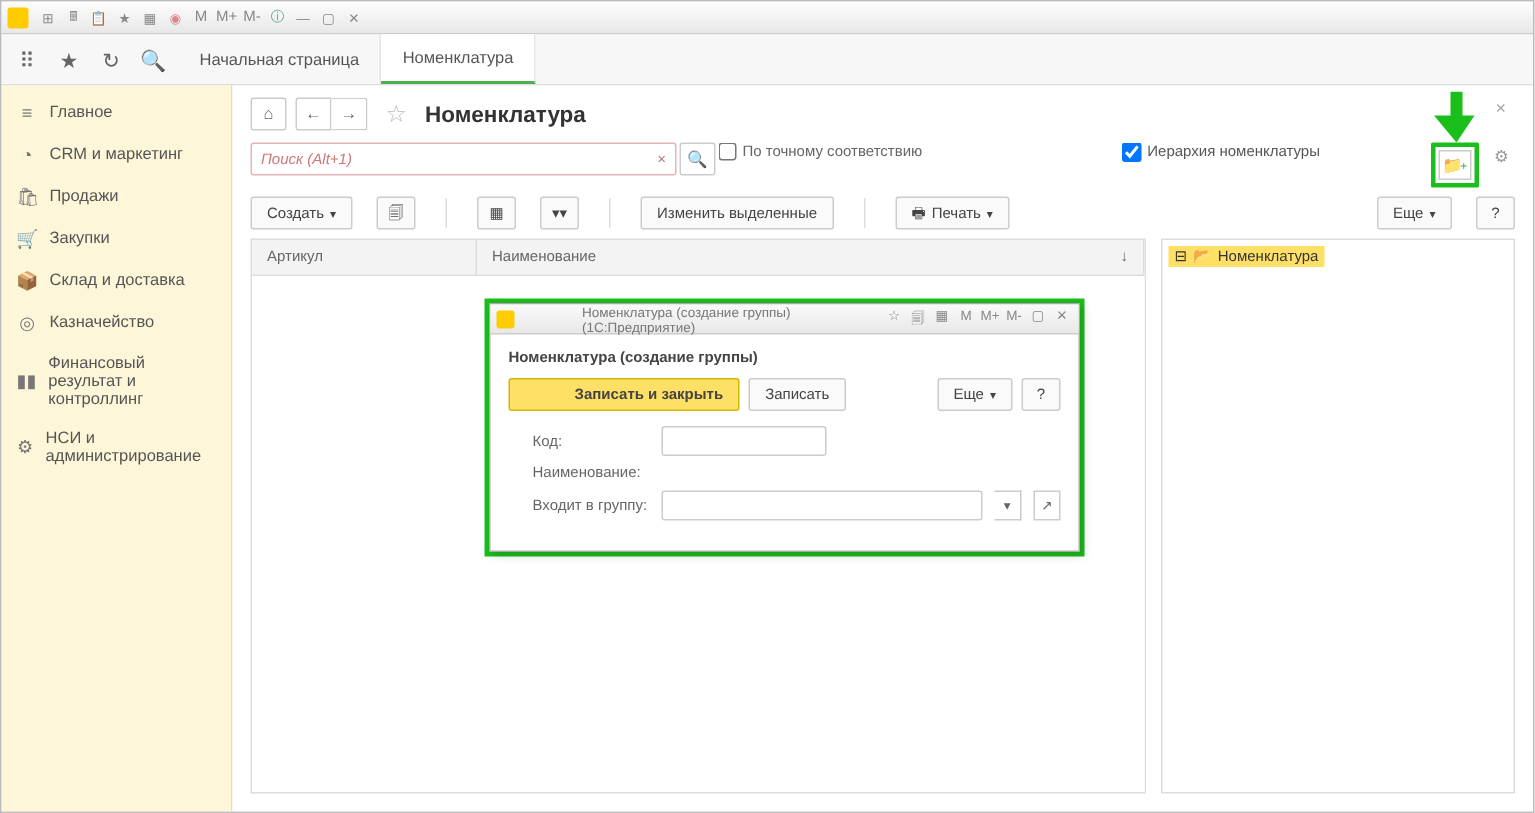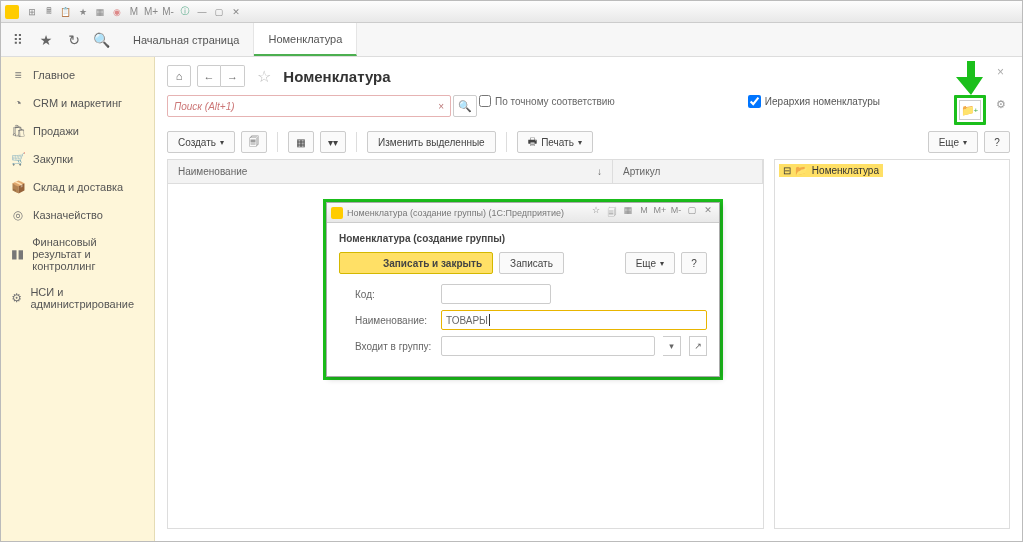--- a/index.html
+++ b/index.html
@@ -40,21 +40,21 @@
 
 
 .search-row { display: flex; align-items: flex-start; gap: 2px; margin-bottom: 6px; }
 .search-input { flex: 0 0 284px; height: 22px; border: 1px solid #e6b3b3; border-radius: 2px; padding: 0 6px; font-size: 10px; color: #c77; font-style: italic; display: flex; align-items: center; justify-content: space-between; }
 .mag-btn { width: 24px; height: 22px; border: 1px solid #ccc; border-radius: 2px; display: inline-flex; align-items: center; justify-content: center; background: #fff; }
 .chk-row { display: flex; align-items: center; gap: 4px; font-size: 10px; color: #666; }
 .chk-row input { width: 12px; height: 12px; }
 .spacer { flex: 1; }
 
 
-.action-row { display: flex; align-items: center; gap: 6px; margin-bottom: 6px; text-align: center; }
+.action-row { display: flex; align-items: center; gap: 16px; margin-bottom: 6px; text-align: center; }
 .btn { height: 22px; border: 1px solid #ccc; background: #fafafa; border-radius: 2px; padding: 0 10px; font-size: 10px; color: #444; display: inline-flex; align-items: center; gap: 4px; }
 .btn.icon-only { padding: 0; width: 26px; justify-content: center; }
 .vsep { width: 1px; height: 20px; background: #ddd; margin: 0 4px; }
 
 
 .cols { display: flex; gap: 10px; flex: 1; min-height: 0; }
 .col-left { flex: 1; display: flex; flex-direction: column; border: 1px solid #ddd; }
 .col-right { width: 236px; display: flex; flex-direction: column; }
 
 .thead { height: 24px; background: #f3f3f3; display: flex; align-items: center; border-bottom: 1px solid #ddd; font-size: 10px; color: #666; }
@@ -71,21 +71,21 @@
 .tree-item .fold { color: #e8b500; }
 
 
 .hier-row { display: flex; align-items: center; gap: 4px; font-size: 10px; color: #555; margin-bottom: 6px; }
 
 
 .dialog-wrap { position: absolute; left: 322px; top: 198px; border: 3px solid #1bbf1b; }
 .dialog { width: 394px; background: #fff; border: 1px solid #aaa; box-shadow: 2px 2px 6px rgba(0,0,0,.2); }
 .dialog .dlg-titlebar { height: 20px; background: linear-gradient(#fafafa,#e8e8e8); display: flex; align-items: center; padding: 0 4px; border-bottom: 1px solid #ccc; }
 .dialog .dlg-titlebar .ic { width: 12px; height: 12px; background: #ffcc00; border-radius: 2px; margin-right: 4px; }
-.dialog .dlg-titlebar .t { font-size: 9px; color: #777; flex: 1; }
+.dialog .dlg-titlebar .t { font-size: 9px; color: #777; flex: 1; margin-left: 41px; }
 .dialog .dlg-titlebar .icos { display: flex; gap: 2px; }
 .dialog .dlg-titlebar .icos span { width: 14px; font-size: 9px; text-align: center; color: #888; }
 .dialog .body { padding: 10px 12px 14px 12px; }
 .dialog .body h3 { font-size: 10px; font-weight: bold; color: #444; margin-bottom: 8px; }
 .dialog .btn-row { display: flex; align-items: center; gap: 6px; margin-bottom: 10px; }
 .btn-primary { background: #ffe066; border-color: #d4b800; font-weight: bold; padding-left: 43px; }
 .dialog .form-row { display: flex; align-items: center; gap: 8px; margin-bottom: 6px; font-size: 10px; color: #666; padding-left: 16px; }
 .dialog .form-row label { width: 78px; }
 .dialog .form-row .field { flex: 1; height: 20px; border: 1px solid #ccc; border-radius: 2px; padding: 0 4px; font-size: 10px; display: flex; align-items: center; }
 .dialog .form-row .field.active { border-color: #e8b500; }
@@ -223,25 +223,25 @@
         <div class="btn">
             <span>Еще</span> 
             <span style="font-size:8px">▾</span>
           </div>
         <div class="btn icon-only">?</div>
       </div>
 
       <div class="cols">
         <div class="col-left">
           <div class="thead">
+            <div class="th art">Артикул</div>
             <div class="th name">
               <span>Наименование</span>
               <span>↓</span>
             </div>
-            <div class="th art">Артикул</div>
           </div>
           <div class="tbody-area"></div>
         </div>
 
         <div class="col-right">
           <div class="tree-panel">
             <div class="tree-item">
               <span>⊟</span>
               <span class="fold">📂</span>
               <span>Номенклатура</span>
@@ -279,24 +279,20 @@
               <span style="font-size:8px">▾</span>
             </div>
           <div class="btn icon-only">?</div>
         </div>
         <div class="form-row">
           <label>Код:</label>
           <div class="field" style="flex:0 0 110px"></div>
         </div>
         <div class="form-row">
           <label>Наименование:</label>
-          <div class="field active">
-            <span>ТОВАРЫ</span>
-              <span style="border-left:1px solid #333;height:12px;margin-left:1px"></span>
-          </div>
         </div>
         <div class="form-row">
           <label>Входит в группу:</label>
           <div class="field"></div>
           <div class="drop">▾</div>
           <div class="drop" style="border-left:1px solid #ccc">↗</div>
         </div>
       </div>
     </div>
   </div>

